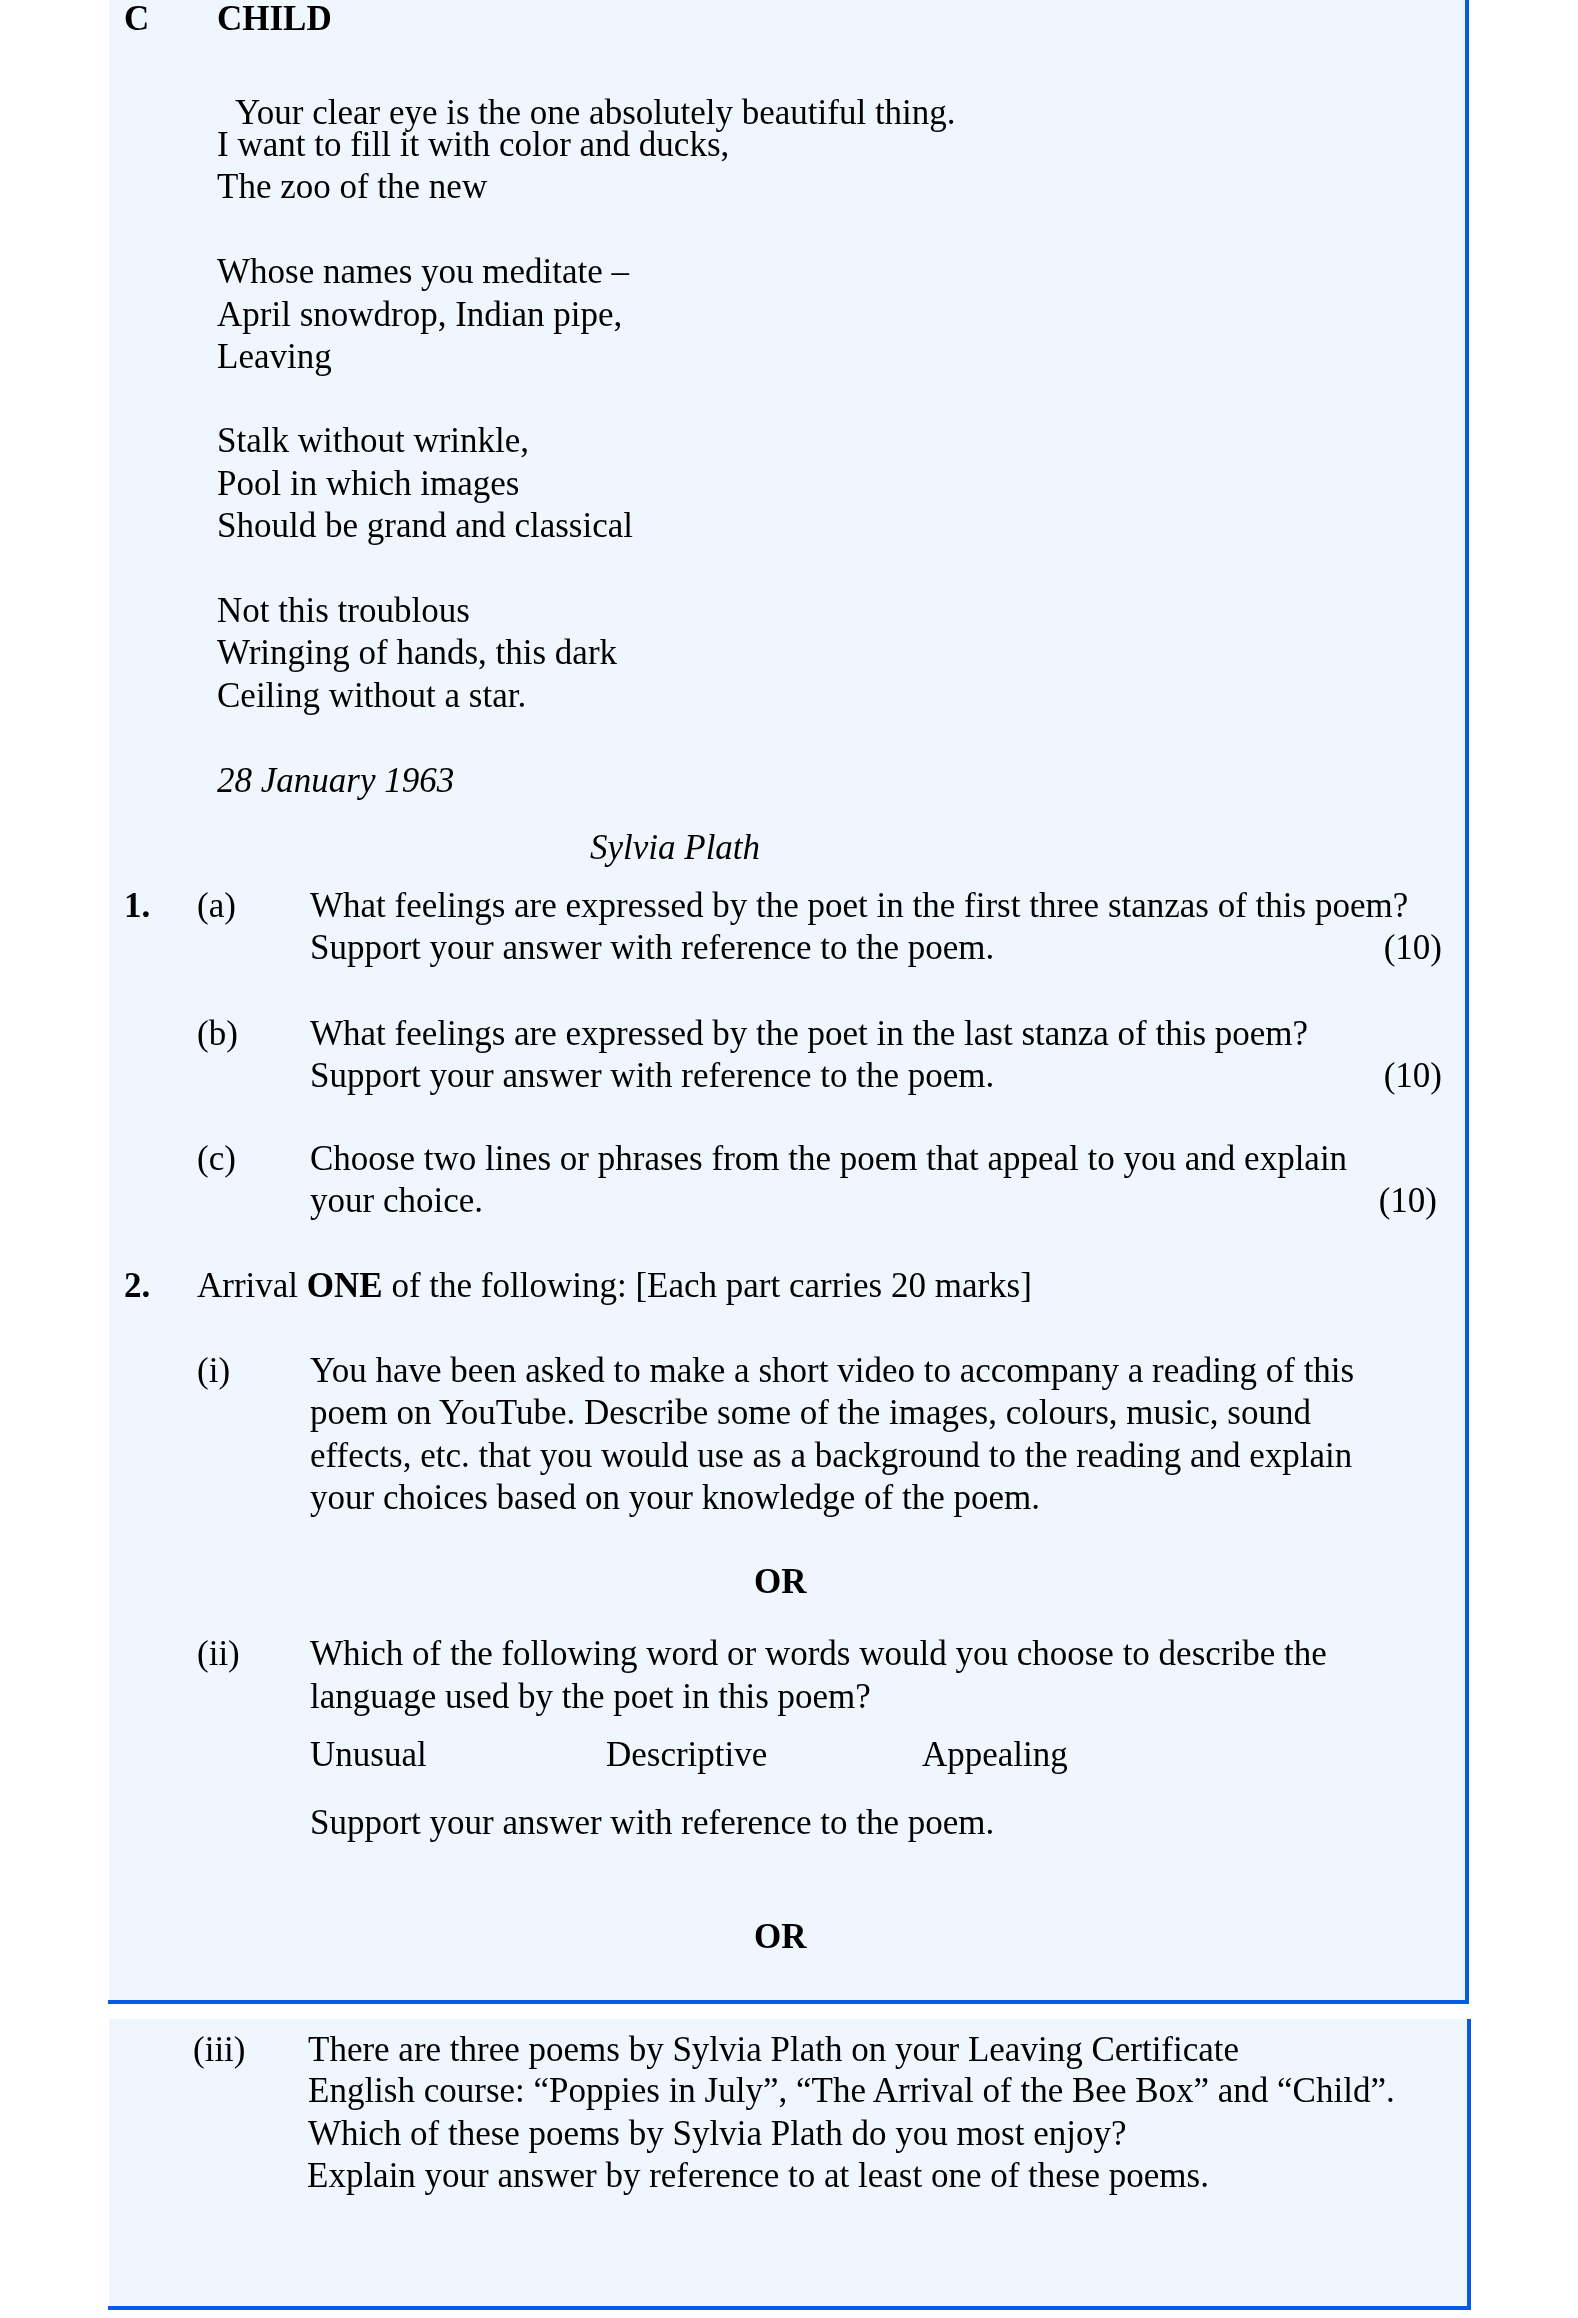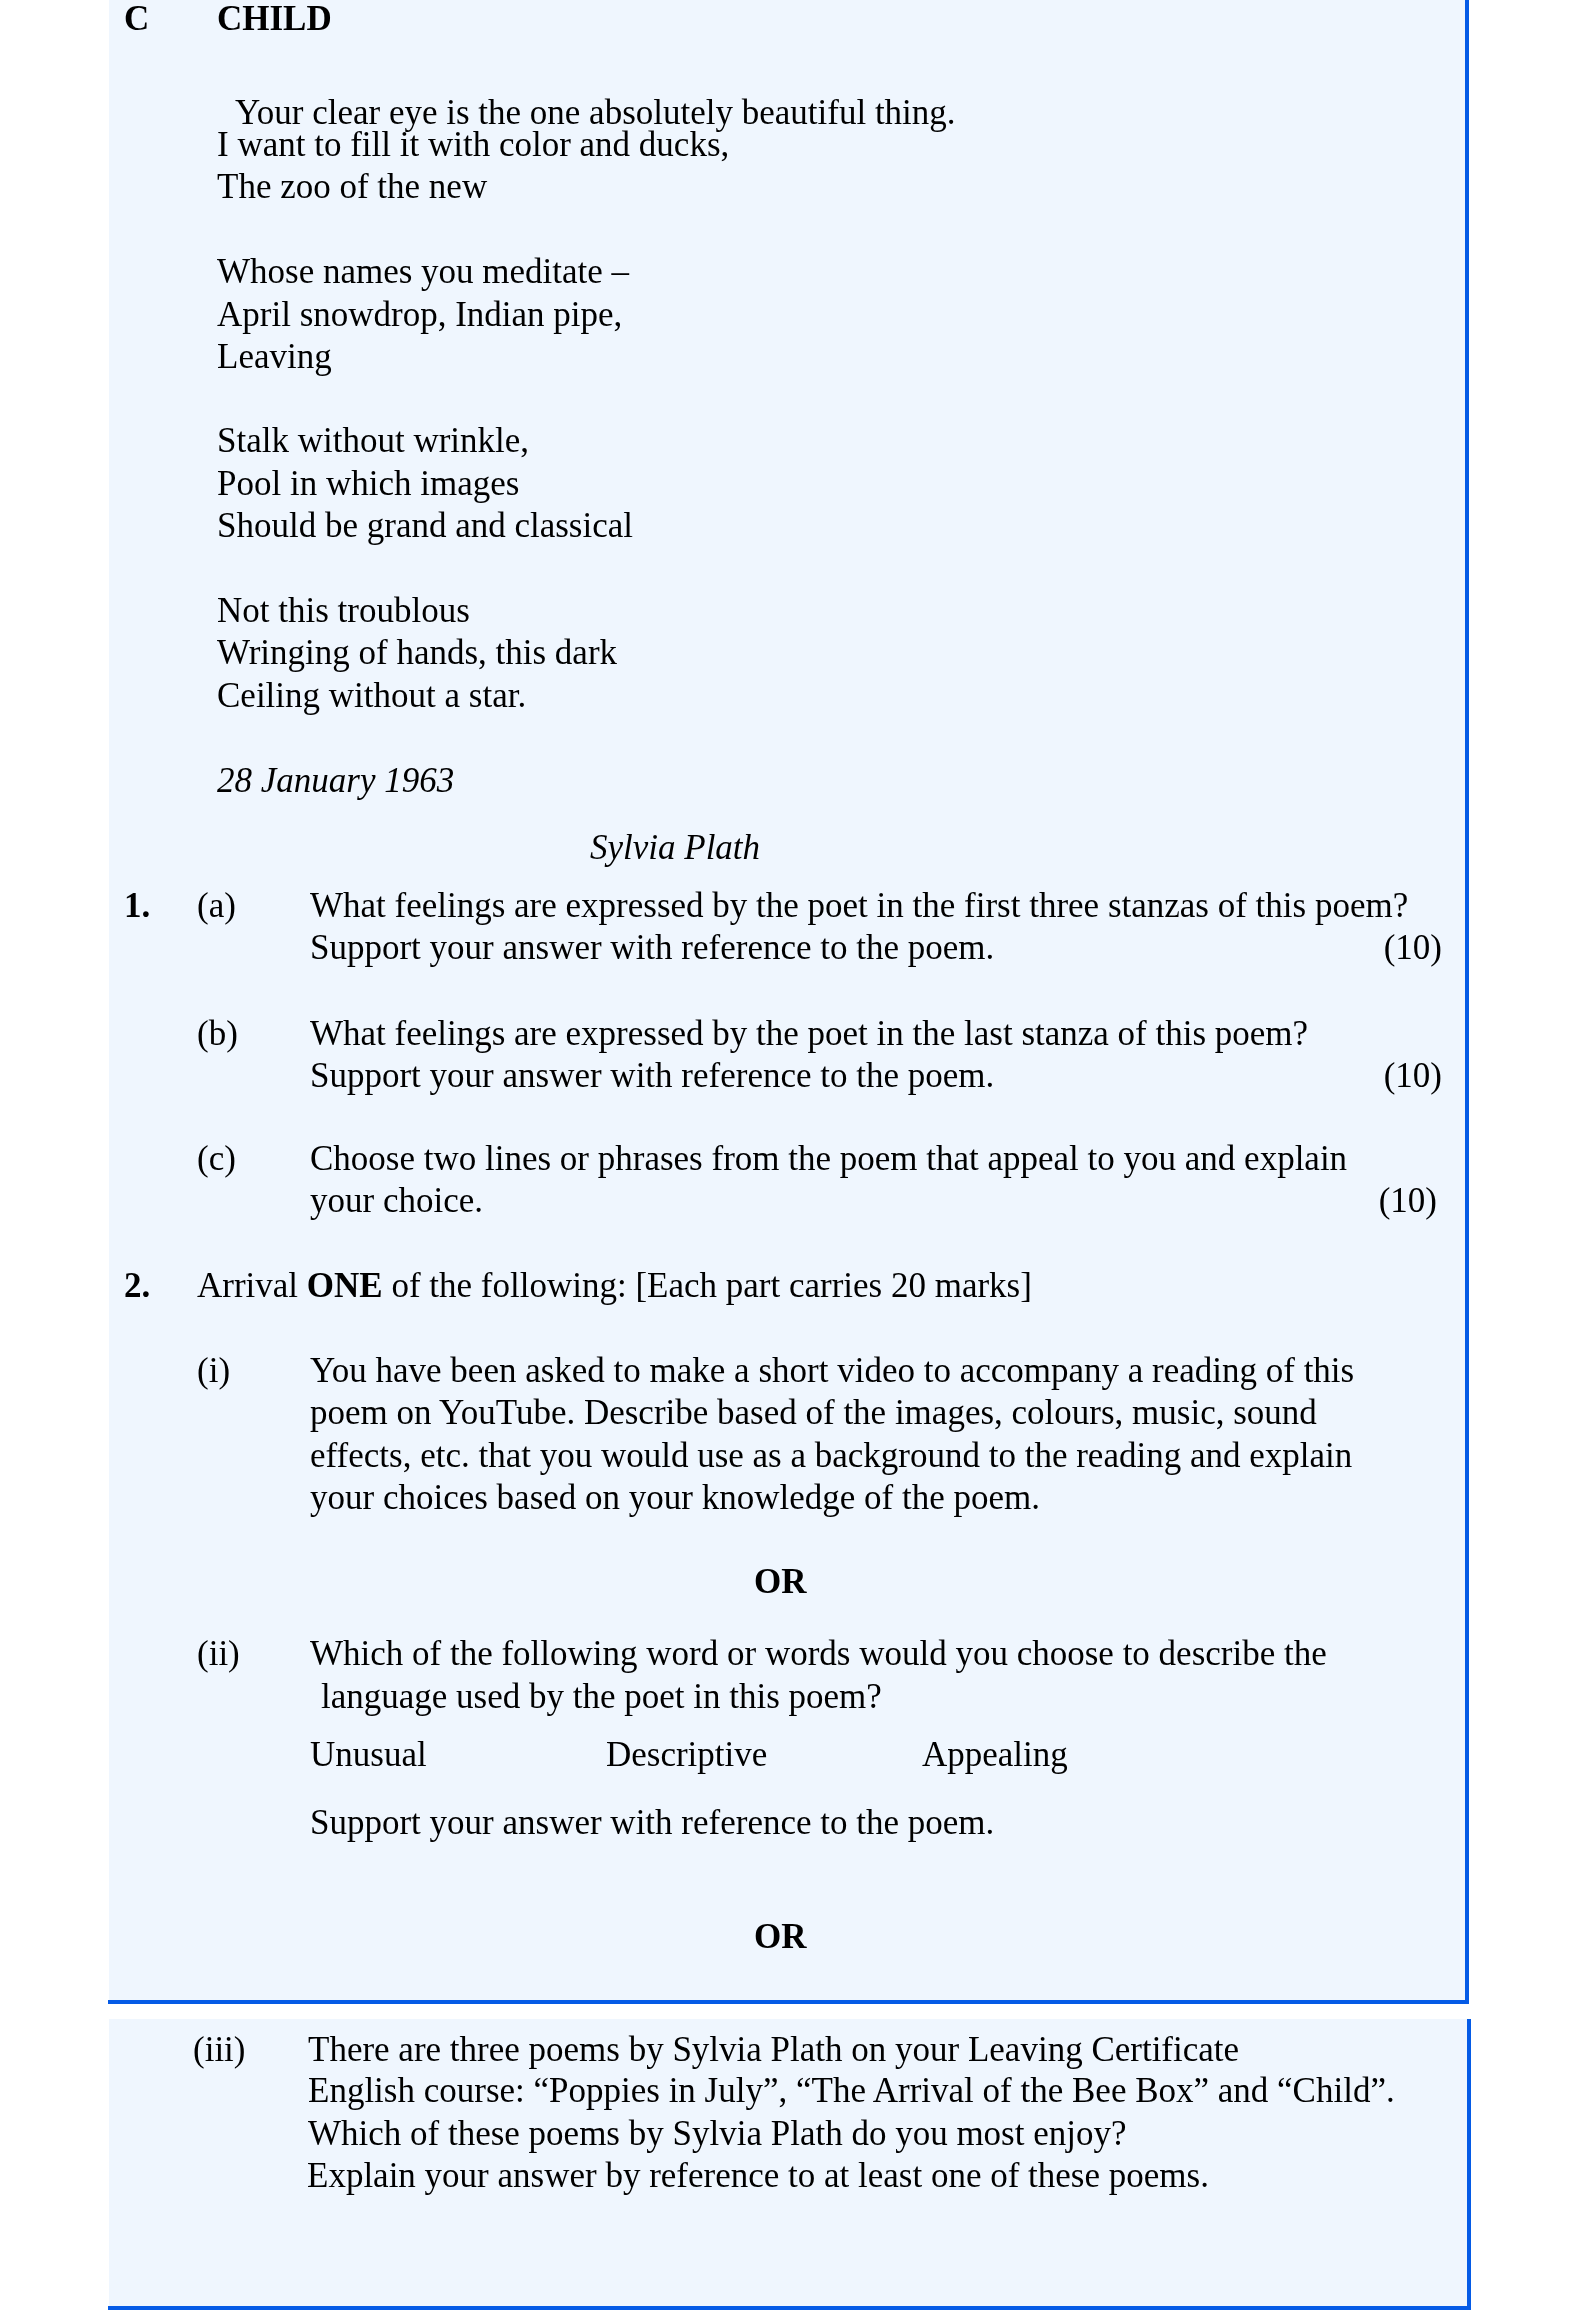--- a/index.html
+++ b/index.html
@@ -67,29 +67,29 @@
   <div class="t" style="left:310px; top:1180px;">your choice.</div>
   <div class="t r" style="left:1298px; width:139px; top:1180px;">(10)</div>
 </div>
 
 <div>
   <div class="t b" style="left:124px; top:1265px;">2.</div>
   <div class="t" style="left:197px; top:1265px;"><span>Arrival </span><span class="b">ONE</span><span> of the following: [Each part carries 20 marks]</span></div>
 
   <div class="t" style="left:197px; top:1350px;">(i)</div>
   <div class="t" style="left:310px; top:1350px;">You have been asked to make a short video to accompany a reading of this</div>
-  <div class="t" style="left:310px; top:1392px;">poem on YouTube.  Describe based of the images, colours, music, sound</div>
+  <div class="t" style="left:310px; top:1392px;">poem on YouTube.  Describe some of the images, colours, music, sound</div>
   <div class="t" style="left:310px; top:1435px;">effects, etc. that you would use as a background to the reading and explain</div>
   <div class="t" style="left:310px; top:1477px;">your choices based on your knowledge of the poem.</div>
 
   <div class="t b" style="left:754px; top:1561px;">OR</div>
 
   <div class="t" style="left:197px; top:1633px;">(ii)</div>
   <div class="t" style="left:310px; top:1633px;">Which of the following word or words would you choose to describe the</div>
-  <div class="t" style="left:321px; top:1676px;">language used by the poet in this poem?</div>
+  <div class="t" style="left:310px; top:1676px;">language used by the poet in this poem?</div>
 
   <div class="t" style="left:310px; top:1734px;">Unusual</div>
   <div class="t" style="left:606px; top:1734px;">Descriptive</div>
   <div class="t" style="left:922px; top:1734px;">Appealing</div>
 
   <div class="t" style="left:310px; top:1802px;">Support your answer with reference to the poem.</div>
 
   <div class="t b" style="left:754px; top:1916px;">OR</div>
 
   <div class="t" style="left:193px; top:2029px;">(iii)</div>

